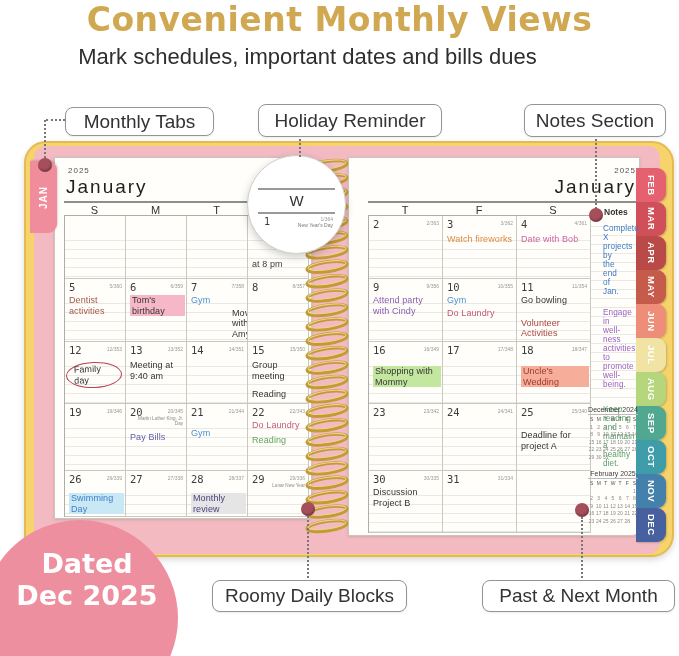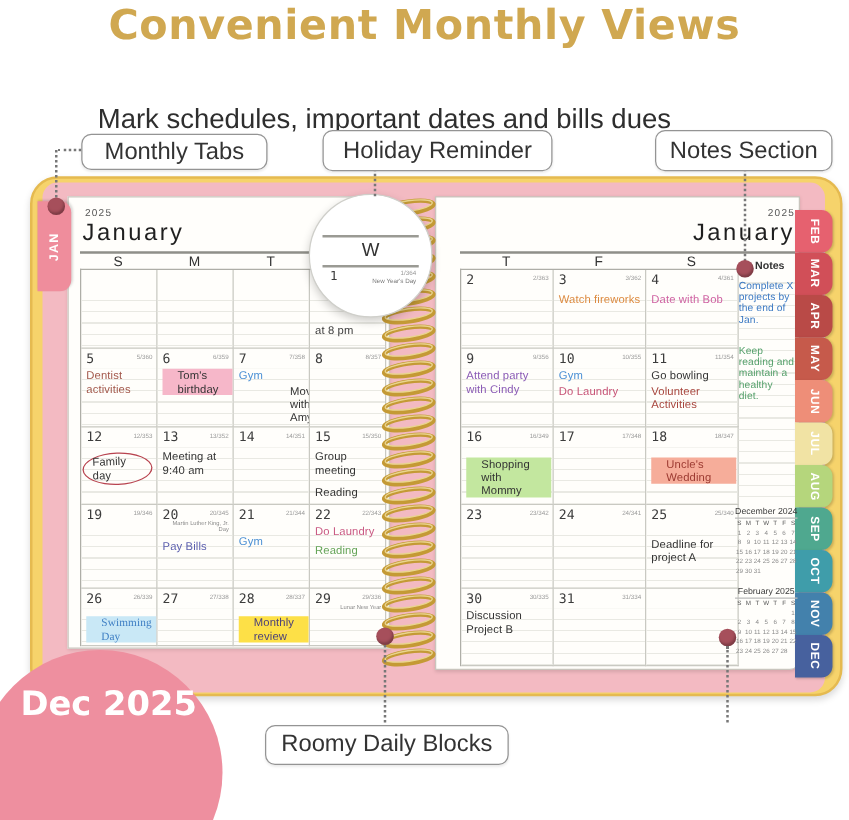--- a/index.html
+++ b/index.html
@@ -3,21 +3,21 @@
 <meta charset="utf-8">
 <style>
   html,body{margin:0;padding:0;background:#fff;}
   #stage{position:relative;width:679px;height:656px;background:#fff;overflow:hidden;
          font-family:"Liberation Sans",sans-serif;}
   
   .title{position:absolute;left:0;top:0;width:679px;text-align:center;
          font-family:"DejaVu Sans",sans-serif;font-weight:800;font-size:33px;
          letter-spacing:.5px;color:#d0a851;}
   .subtitle{position:absolute;left:0;top:44px;width:615px;text-align:center;
-            font-size:22px;color:#2e2e2e;margin-top:38px;}
+            font-size:22px;color:#2e2e2e;}
   
   .callout{position:absolute;background:#fff;border:1.5px solid #949494;border-radius:8px;
            display:flex;align-items:center;justify-content:center;font-size:19px;color:#333;
            box-shadow:0 1px 2px rgba(0,0,0,.08);z-index:9;}
   .dotv{position:absolute;width:0;border-left:2px dotted #777;z-index:8;}
   .doth{position:absolute;height:0;border-top:2px dotted #777;z-index:8;}
   .reddot{position:absolute;width:14px;height:14px;border-radius:50%;background:#a64f5b;
           box-shadow:inset -1px -2px 2px rgba(0,0,0,.25);z-index:8;}
   
   .cover-yellow{position:absolute;left:24px;top:141px;width:646px;height:412px;
@@ -50,27 +50,27 @@
   #right-grid{left:368px;top:215px;width:222px;height:317px;grid-template-rows:63px 63px 62px 67px 62px;}
   .cell{position:relative;border-right:1px solid #c9c9c2;border-bottom:1px solid #c9c9c2;overflow:hidden;}
   .cell::before{content:"";position:absolute;left:0;right:0;top:16px;bottom:0;
     background:repeating-linear-gradient(180deg,transparent 0 8px,#e9e9e3 8px 9px);}
   .cellhead{position:relative;display:flex;justify-content:space-between;align-items:flex-start;
             padding:2px 3px 0 4px;z-index:1;}
   .daynum{font-family:"DejaVu Sans Mono",monospace;font-size:10.5px;color:#3c3c3c;}
   .corner{font-size:5px;color:#9a9a9a;margin-top:2px;}
   .holiday{position:relative;z-index:1;text-align:right;font-size:4.6px;color:#8a8a8a;padding:0 3px;margin-top:-2px;}
   .entry{position:relative;z-index:1;margin:2px 3px 0 4px;font-size:9px;line-height:10.5px;letter-spacing:.1px;}
-  .entry.hl{display:inline-block;padding:0 12px;margin-right:1px;}
+  .entry.hl{display:inline-block;padding:0 2px;margin-right:1px;}
   .entry.circled{display:inline-block;border:1.5px solid #b8434f;border-radius:50%;
                  padding:1px 7px 2px 7px;transform:rotate(-2deg);margin-left:1px;}
   
   #notes-lines{position:absolute;left:591px;top:218px;width:45px;height:186px;z-index:3;
     background:repeating-linear-gradient(180deg,transparent 0 8px,#e9e9e3 8px 9px);}
-  .note{font-size:8.2px;line-height:9px;letter-spacing:.1px;margin:0;}
+  .note{font-size:8.2px;line-height:9px;letter-spacing:.1px;margin:12px;}
   
   .minical{position:absolute;left:588px;width:50px;z-index:3;text-align:center;}
   #minical-0{top:406px;} #minical-1{top:470px;}
   .minical .mtitle{font-size:7px;color:#3d3d3d;border-bottom:1px solid #bbb;padding-bottom:1px;margin-bottom:1px;}
   .minigrid{display:grid;grid-template-columns:repeat(7,1fr);}
   .minigrid span{font-size:5px;line-height:7.5px;color:#8a8a8a;}
   .minigrid span.h{color:#555;}
   
   #spiral{position:absolute;left:298px;top:156px;z-index:4;}
   
@@ -239,31 +239,31 @@
         <div class="cellhead">
           <span class="daynum">22</span>
           <span class="corner">22/343</span>
         </div>
         <div class="entry" style="color: rgb(201, 89, 131);">Do Laundry</div>
         <div class="entry" style="color: rgb(99, 163, 86); margin-top: 4px;">Reading</div>
       </div>
       <div class="cell"><div class="cellhead">
           <span class="daynum">26</span>
           <span class="corner">26/339</span>
-        </div><div class="entry hl" style="color: rgb(63, 127, 196); background: rgb(201, 232, 246); margin-top: 8px; font-family: Liberation Serif, serif;">Swimming Day</div></div>
+        </div><div class="entry hl" style="color: rgb(63, 127, 196); background: rgb(201, 232, 246); margin-top: 8px;">Swimming Day</div></div>
       <div class="cell">
         <div class="cellhead">
           <span class="daynum">27</span>
           <span class="corner">27/338</span>
         </div>
       </div>
       <div class="cell"><div class="cellhead">
           <span class="daynum">28</span>
           <span class="corner">28/337</span>
-        </div><div class="entry hl" style="color: rgb(74, 63, 122); background: #fde047; margin-top: 8px;">Monthly review</div></div>
+        </div><div class="entry hl" style="color: rgb(74, 63, 122); background: #e5e5e5; margin-top: 8px;">Monthly review</div></div>
       <div class="cell">
         <div class="cellhead">
           <span class="daynum">29</span>
           <span class="corner">29/336</span>
         </div>
         <div class="holiday">Lunar New Year</div>
       </div>
     </div>
   <div class="grid" id="right-grid" style="grid-template-columns: repeat(3, 1fr);">
       <div class="cell">
@@ -300,21 +300,21 @@
         </div>
         <div class="entry" style="color: rgb(74, 143, 212);">Gym</div>
         <div class="entry" style="color: rgb(199, 84, 119);">Do Laundry</div>
       </div>
       <div class="cell">
         <div class="cellhead">
           <span class="daynum">11</span>
           <span class="corner">11/354</span>
         </div>
         <div class="entry" style="color: rgb(51, 51, 51);">Go bowling</div>
-        <div class="entry" style="color: rgb(168, 70, 62); margin-top: 2px;">Volunteer Activities</div>
+        <div class="entry" style="color: rgb(168, 70, 62); margin-top: 12px;">Volunteer Activities</div>
       </div>
       <div class="cell"><div class="cellhead">
           <span class="daynum">16</span>
           <span class="corner">16/349</span>
         </div><div class="entry hl" style="color: rgb(51, 51, 51); background: rgb(195, 231, 159); margin-top: 10px;">Shopping with Mommy</div></div>
       <div class="cell">
         <div class="cellhead">
           <span class="daynum">17</span>
           <span class="corner">17/348</span>
         </div>
@@ -358,20 +358,21 @@
       <div class="cell">
         <div class="cellhead">
           <span class="daynum"></span>
           <span class="corner"></span>
         </div>
       </div>
     </div>
 
   <div id="notes-lines">
       <p class="note" style="color: rgb(59, 121, 195); margin-top: 6px;">Complete X projects by the end of Jan.</p>
+      <p class="note" style="color: rgb(154, 95, 192); margin-top: 12px;">Engage in well-ness activities to promote well-being.</p>
       <p class="note" style="color: rgb(85, 160, 107); margin-top: 16px;">Keep reading and maintain a healthy diet.</p>
     </div>
   <div class="minical" id="minical-0">
       <div class="mtitle">December 2024</div>
       <div class="minigrid">
         <span class="h">S</span>
         <span class="h">M</span>
         <span class="h">T</span>
         <span class="h">W</span>
         <span class="h">T</span>
@@ -536,18 +537,20 @@
   <div class="reddot" style="left:589px;top:208px;"></div>
   <div class="reddot" style="left:301px;top:502px;"></div>
   <div class="dotv" style="left:307px;top:516px;height:62px;"></div>
   <div class="reddot" style="left:575px;top:503px;"></div>
   <div class="dotv" style="left:581px;top:517px;height:61px;"></div>
 
   <div class="callout" style="left:258px;top:104px;width:182px;height:31px;">Holiday Reminder</div>
   <div class="callout" style="left:65px;top:107px;width:147px;height:27px;">Monthly Tabs</div>
   <div class="callout" style="left:524px;top:104px;width:140px;height:31px;">Notes Section</div>
   <div class="callout" style="left:212px;top:580px;width:193px;height:30px;">Roomy Daily Blocks</div>
+  <div class="callout" style="left:482px;top:580px;width:191px;height:30px;">Past &amp; Next Month</div>
 
   <div class="badge">
+    <div>Dated</div>
     <div>Dec 2025</div>
   </div>
 
 </div>
 
 </body></html>

